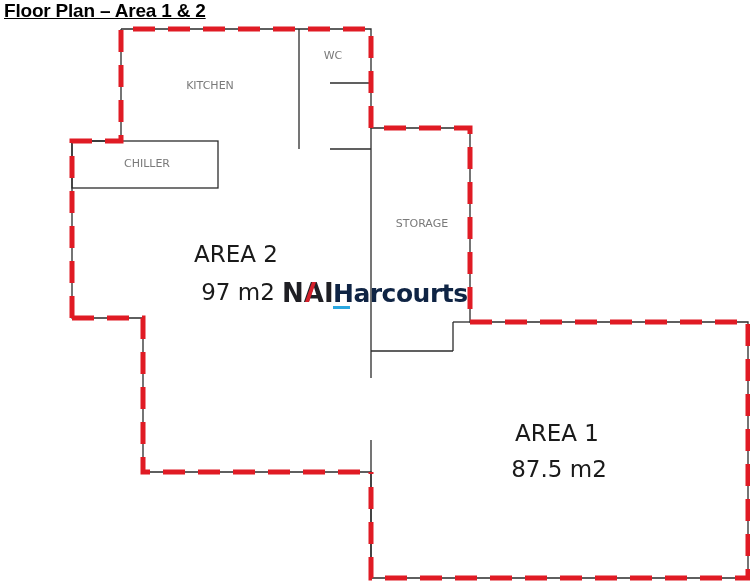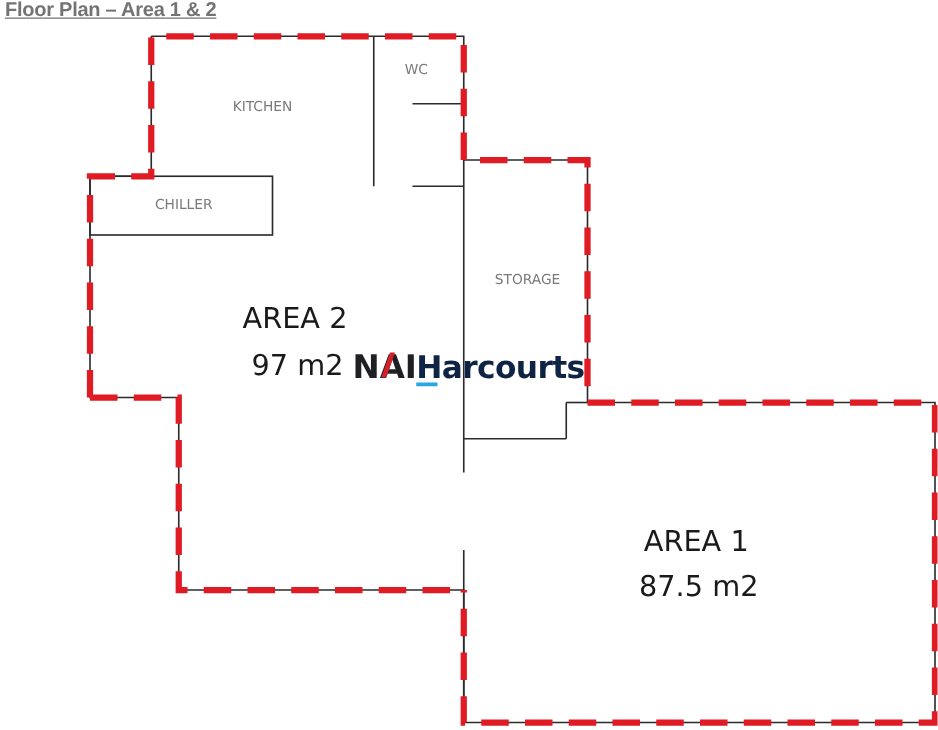--- a/index.html
+++ b/index.html
@@ -1,20 +1,20 @@
 <!DOCTYPE html>
 <html><head>
 <meta charset="utf-8">
 <style>
   html, body { margin: 0; padding: 0; background: #ffffff; }
   body { width: 750px; height: 584px; position: relative; overflow: hidden; font-family: "Liberation Sans", sans-serif; }
   .title {
     position: absolute; left: 4px; top: 0px;
     font-family: "Liberation Sans", sans-serif; font-weight: bold;
-    font-size: 16px; text-decoration: underline; color: #737373;
+    font-size: 19px; text-decoration: underline; color: #000000;
     letter-spacing: -0.2px;
   }
   svg.plan { position: absolute; left: 0; top: 0; }
   .room-label { font-family: "DejaVu Sans", sans-serif; font-size: 11px; fill: #7a7a7a; }
   .area-label { font-family: "DejaVu Sans", sans-serif; font-size: 23px; fill: #1a1a1a; }
   .logo-nai { font-family: "DejaVu Sans", sans-serif; font-weight: bold; font-size: 26px; fill: #1f1f24; }
   .logo-harcourts { font-family: "DejaVu Sans", sans-serif; font-weight: bold; font-size: 25px; fill: #0f2444; letter-spacing: -0.5px; }
 </style>
 </head>
 <body>

